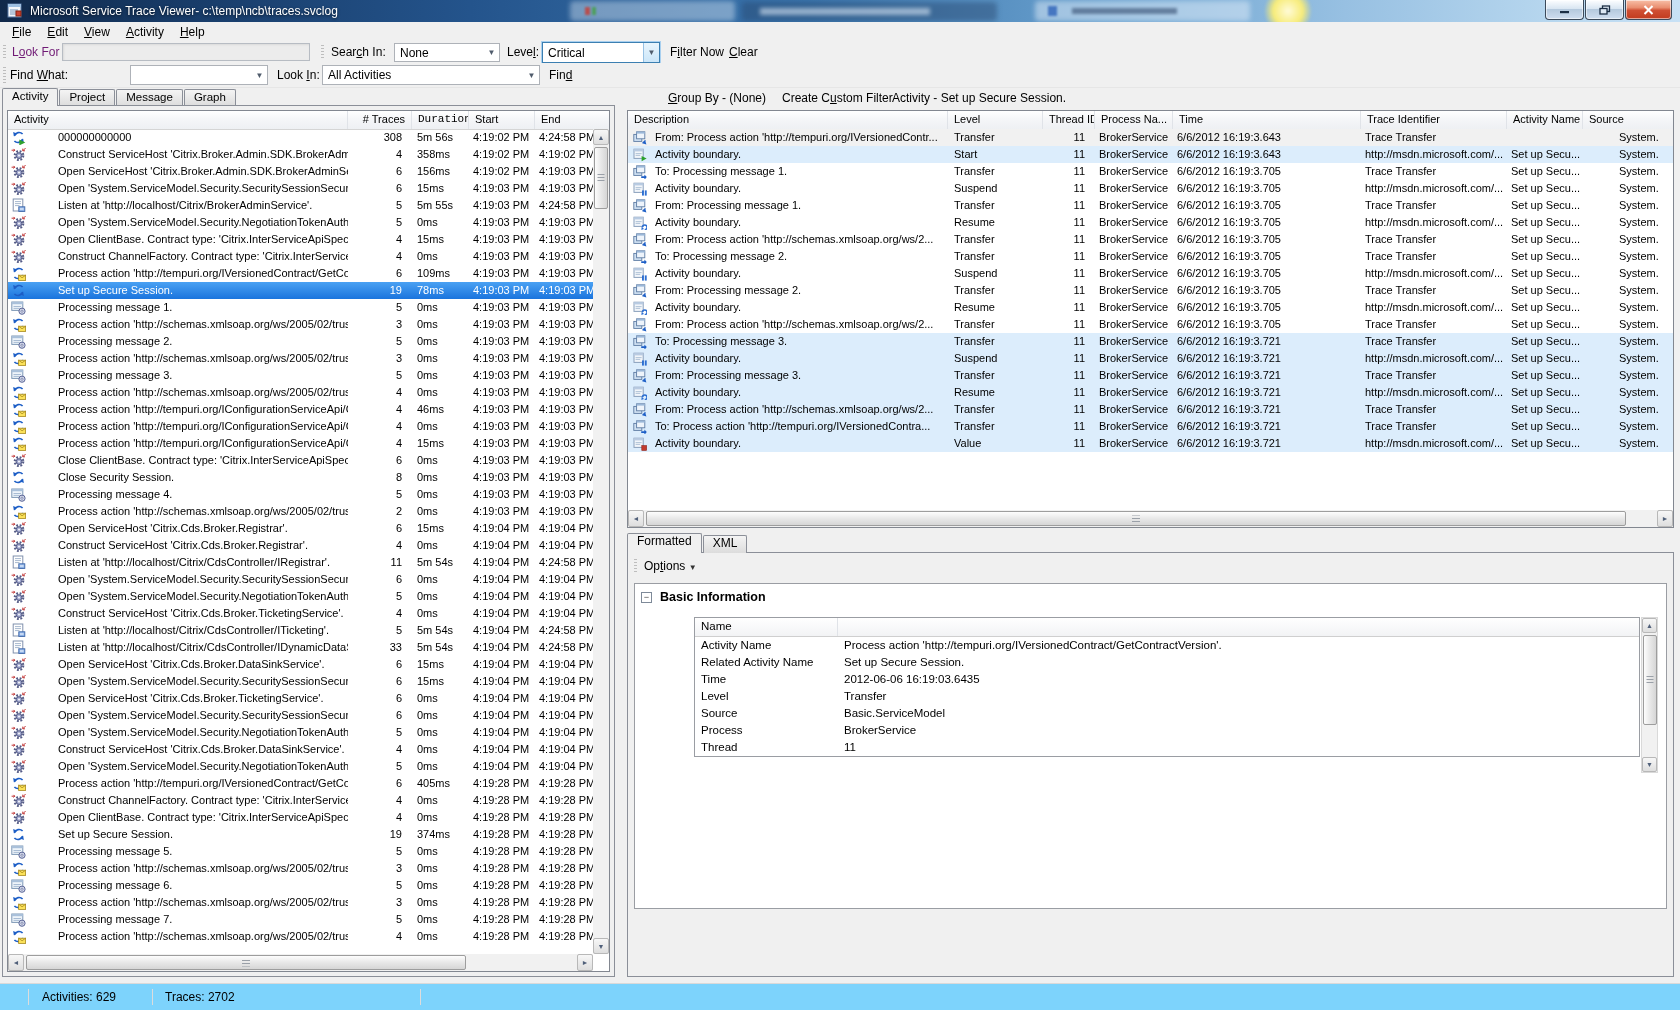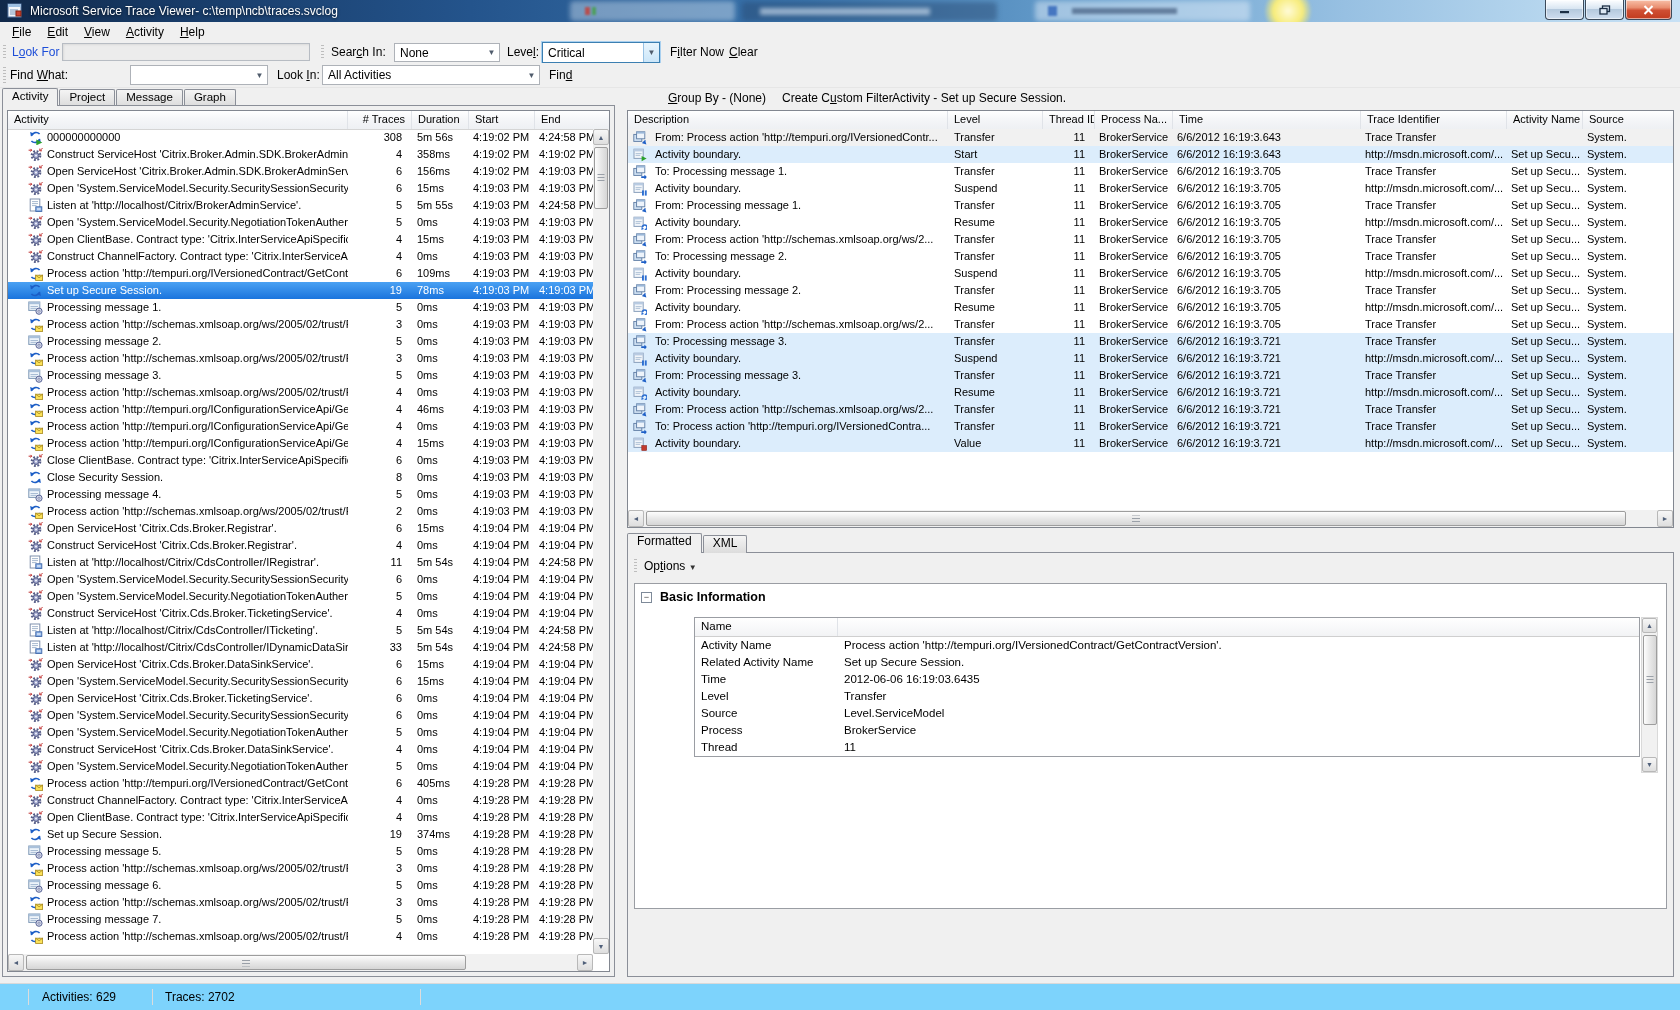--- a/index.html
+++ b/index.html
@@ -30,21 +30,21 @@
   .wbtn.close{width:45px;background:linear-gradient(180deg,#f8c0a8 0%,#e98e70 40%,#cf4f33 55%,#c23b1e 100%);}
   
   .menubar{position:absolute;left:0;top:22px;width:1680px;height:19px;background:#f0f0f0;display:flex;align-items:center;padding-left:4px;box-sizing:border-box;}
   .mi{padding:1px 8px;white-space:nowrap;}
   .tb{position:absolute;left:0;width:1680px;background:#f0f0f0;}
   .tb1{top:41px;height:22px;border-bottom:1px solid #e6e6e6;}
   .tb2{top:63px;height:24px;border-bottom:1px solid #e6e6e6;}
   .grip{position:absolute;width:3px;top:4px;bottom:4px;
     background:repeating-linear-gradient(180deg,#bdbdbd 0 1px,rgba(0,0,0,0) 1px 3px);}
   .tlabel{position:absolute;white-space:nowrap;}
-  .gray{color:#1d4ed8;text-align:right;}
+  .gray{color:#701a75;text-align:right;}
   .tbox{position:absolute;box-sizing:border-box;background:#ececec;border:1px solid #b7bcc3;box-shadow:inset 1px 1px 2px rgba(0,0,0,.08);}
   .combo{position:absolute;box-sizing:border-box;background:#fff;border:1px solid #aeb2b8;display:flex;align-items:center;}
   .combo .val{flex:1;padding:0 5px;white-space:nowrap;overflow:hidden;}
   .combo .arrow{width:15px;text-align:center;font-size:8px;color:#4f5b6b;}
   .combo.focus{border:1px solid #3c7fb1;box-shadow:0 0 0 1px #a9d0ef;}
   .combo.focus .arrow{background:linear-gradient(180deg,#e9f5fd,#cbe6f9);border-left:1px solid #98c1e3;height:100%;line-height:19px;}
   .flatbtn{position:absolute;white-space:nowrap;padding:2px 4px;}
   u{text-decoration:underline;}
   
   .ltabs{position:absolute;left:2px;top:88px;height:18px;display:flex;align-items:flex-end;}
@@ -54,26 +54,26 @@
   .tabpage{position:absolute;left:2px;top:105px;width:613px;height:872px;box-sizing:border-box;
     background:#f0f0f0;border:1px solid #8b8f98;}
   #lgrid{position:absolute;left:4px;top:4px;width:603px;height:862px;box-sizing:border-box;background:#fff;border:1px solid #828790;}
   .ghead{position:absolute;left:0;top:0;right:0;height:18px;display:flex;
     background:linear-gradient(180deg,#ffffff,#f5f6f8 45%,#eef0f3);border-bottom:1px solid #d5d5d5;font-size:11px;}
   .ghead span{box-sizing:border-box;border-right:1px solid #e0e3e8;padding:2px 6px;white-space:nowrap;overflow:hidden;}
   #lrows{position:absolute;left:0;top:18px;right:16px;bottom:17px;overflow:hidden;font-size:11px;}
   .lrow{display:flex;height:17px;line-height:17px;white-space:nowrap;}
   .lrow.sel{background:linear-gradient(180deg,#4aa1f3,#1a74dd);color:#fff;}
   .lc{box-sizing:border-box;overflow:hidden;flex-shrink:0;}
-  .lc0{width:340px;padding-left:20px;display:flex;align-items:center;}
+  .lc0{width:340px;padding-left:3px;display:flex;align-items:center;gap:28px;}
   .lc1{width:64px;text-align:right;padding-right:10px;}
   .lc2{width:57px;padding-left:5px;}
   .lc3{width:66px;padding-left:4px;}
   .lc4{width:58px;padding-left:4px;}
-  .hA0{width:340px;}.hA1{width:64px;text-align:right;}.hA2{width:57px;}.hA3{width:66px;}.hA4{width:58px;border-right:none!important;}
+  .hA0{width:340px;}.hA1{width:64px;text-align:right;}.hA2{width:57px;font-family:Liberation Mono, monospace;}.hA3{width:66px;}.hA4{width:58px;border-right:none!important;}
   .ric{width:16px;height:15px;flex-shrink:0;margin-right:3px;display:inline-flex;align-items:center;}
   .ltx{overflow:hidden;white-space:nowrap;}
   
   .vscroll{position:absolute;width:16px;background:#f1f1f1;}
   .hscroll{position:absolute;height:17px;background:#f1f1f1;}
   .sbtn{position:absolute;display:flex;align-items:center;justify-content:center;font-size:7px;color:#50607a;
     background:linear-gradient(180deg,#f7f7f7,#dedede);border:1px solid #b8b8b8;border-radius:2px;box-sizing:border-box;}
   .vthumb{position:absolute;left:1px;width:14px;border:1px solid #9d9d9d;border-radius:2px;box-sizing:border-box;
     background:linear-gradient(90deg,#fdfdfd,#e8e8e8 50%,#d6d6d6);}
   .hthumb{position:absolute;top:1px;height:15px;border:1px solid #9d9d9d;border-radius:2px;box-sizing:border-box;
@@ -90,21 +90,21 @@
   .rrow.hl{background:#dcedfc;}
   .rrow.dim{background:#f1f1f1;}
   .rc{box-sizing:border-box;overflow:hidden;flex-shrink:0;}
   .rc0{width:320px;padding-left:5px;display:flex;align-items:center;}
   .rc1{width:95px;padding-left:6px;}
   .rc2{width:52px;text-align:right;padding-right:10px;}
   .rc3{width:78px;padding-left:4px;}
   .rc4{width:188px;padding-left:4px;}
   .rc5{width:146px;padding-left:4px;}
   .rc6{width:76px;padding-left:4px;}
-  .rc7{flex:1;padding-left:4px;}
+  .rc7{flex:1;padding-left:4px;margin-left:32px;}
   .hB0{width:320px;}.hB1{width:95px;}.hB2{width:52px;text-align:right;}.hB3{width:78px;}.hB4{width:188px;}.hB5{width:146px;}.hB6{width:76px;}.hB7{flex:1;border-right:none!important;}
   
   .dtabs{position:absolute;left:627px;top:533px;height:20px;display:flex;align-items:flex-end;z-index:2;}
   .dtabs .tab{font-size:12px;height:18px;}
   .dtabs .tab.sel{height:20px;}
   #tabpage2{position:absolute;left:627px;top:552px;width:1047px;height:425px;box-sizing:border-box;background:#f0f0f0;border:1px solid #8b8f98;}
   .optbar{position:absolute;left:0;top:0;right:0;height:26px;}
   .optlabel{position:absolute;left:16px;top:6px;}
   .optarrow{font-size:8px;color:#333;}
   #whitebox{position:absolute;left:6px;top:30px;width:1033px;height:326px;box-sizing:border-box;background:#fff;border:1px solid #9a9da3;}
@@ -1563,21 +1563,21 @@
             <div class="nvrow">
               <span class="nc0">Time</span>
               <span class="nc1">2012-06-06 16:19:03.6435</span>
             </div>
             <div class="nvrow">
               <span class="nc0">Level</span>
               <span class="nc1">Transfer</span>
             </div>
             <div class="nvrow">
               <span class="nc0">Source</span>
-              <span class="nc1">Level.ServiceModel</span>
+              <span class="nc1">Basic.ServiceModel</span>
             </div>
             <div class="nvrow">
               <span class="nc0">Process</span>
               <span class="nc1">BrokerService</span>
             </div>
             <div class="nvrow">
               <span class="nc0">Thread</span>
               <span class="nc1">11</span>
             </div>
           </div>

